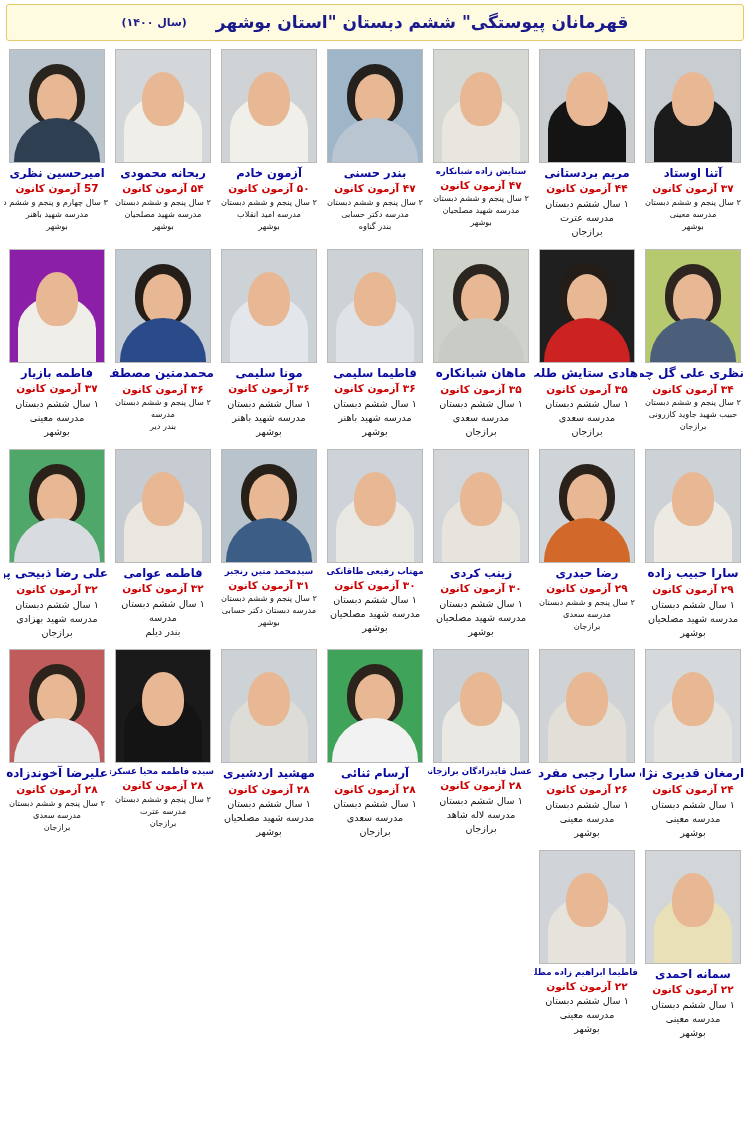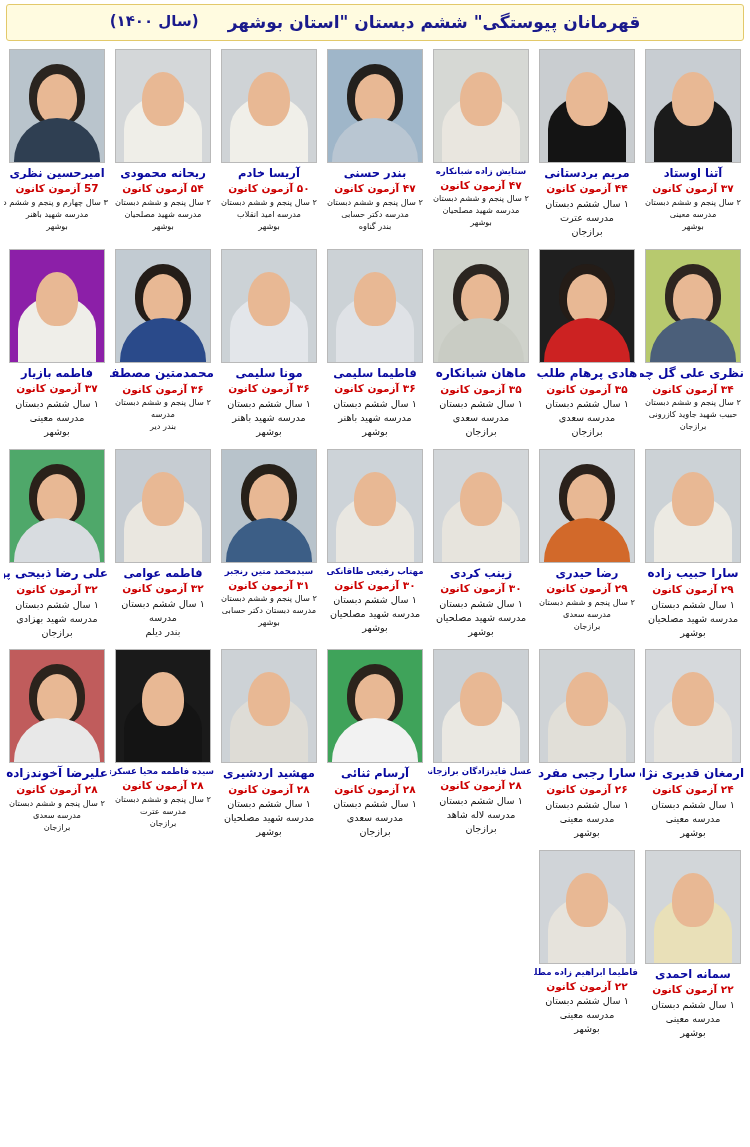--- a/index.html
+++ b/index.html
@@ -26,21 +26,21 @@
   .header-title {
     display: inline-block;
     color: #1a1a8c;
     font-size: 17px;
     font-weight: bold;
     letter-spacing: 0;
   }
   .header-year {
     display: inline-block;
     color: #1a1a8c;
-    font-size: 15px;
+    font-size: 11px;
     font-weight: bold;
     margin-right: 24px;
     vertical-align: 2px;
   }
   .grid {
     display: grid;
     grid-template-columns: repeat(7, 1fr);
     gap: 0px 0px;
     padding: 0 4px;
   }
@@ -199,21 +199,21 @@
           <div>مدرسه دکتر حسابی</div>
           <div>بندر گناوه</div>
         </div>
       </div>
       <div class="cell">
         <div class="photo">
           <div class="bg" style="background: rgb(207, 211, 214);"></div>
           <div class="scarf" style="background: rgb(240, 239, 233);"></div>
           <div class="scarf-inner"></div>
         </div>
-        <div class="name">آریسا خادم</div>
+        <div class="name">آزمون خادم</div>
         <div class="exams">۵۰ آزمون کانون</div>
         <div class="meta tiny">
           <div>۲ سال پنجم و ششم دبستان</div>
           <div>مدرسه امید انقلاب</div>
           <div>بوشهر</div>
         </div>
       </div>
       <div class="cell">
         <div class="photo">
           <div class="bg" style="background: rgb(212, 215, 217);"></div>
@@ -258,21 +258,21 @@
           <div>برازجان</div>
         </div>
       </div>
       <div class="cell">
         <div class="photo">
           <div class="bg" style="background: rgb(31, 31, 31);"></div>
           <div class="hair" style="background: rgb(36, 28, 23);"></div>
           <div class="face"></div>
           <div class="body" style="background: rgb(204, 34, 34);"></div>
         </div>
-        <div class="name small">هادی پرهام طلب</div>
+        <div class="name small">هادی ستایش طلب</div>
         <div class="exams">۳۵ آزمون کانون</div>
         <div class="meta">
           <div>۱ سال ششم دبستان</div>
           <div>مدرسه سعدی</div>
           <div>برازجان</div>
         </div>
       </div>
       <div class="cell">
         <div class="photo">
           <div class="bg" style="background: rgb(207, 210, 203);"></div>

